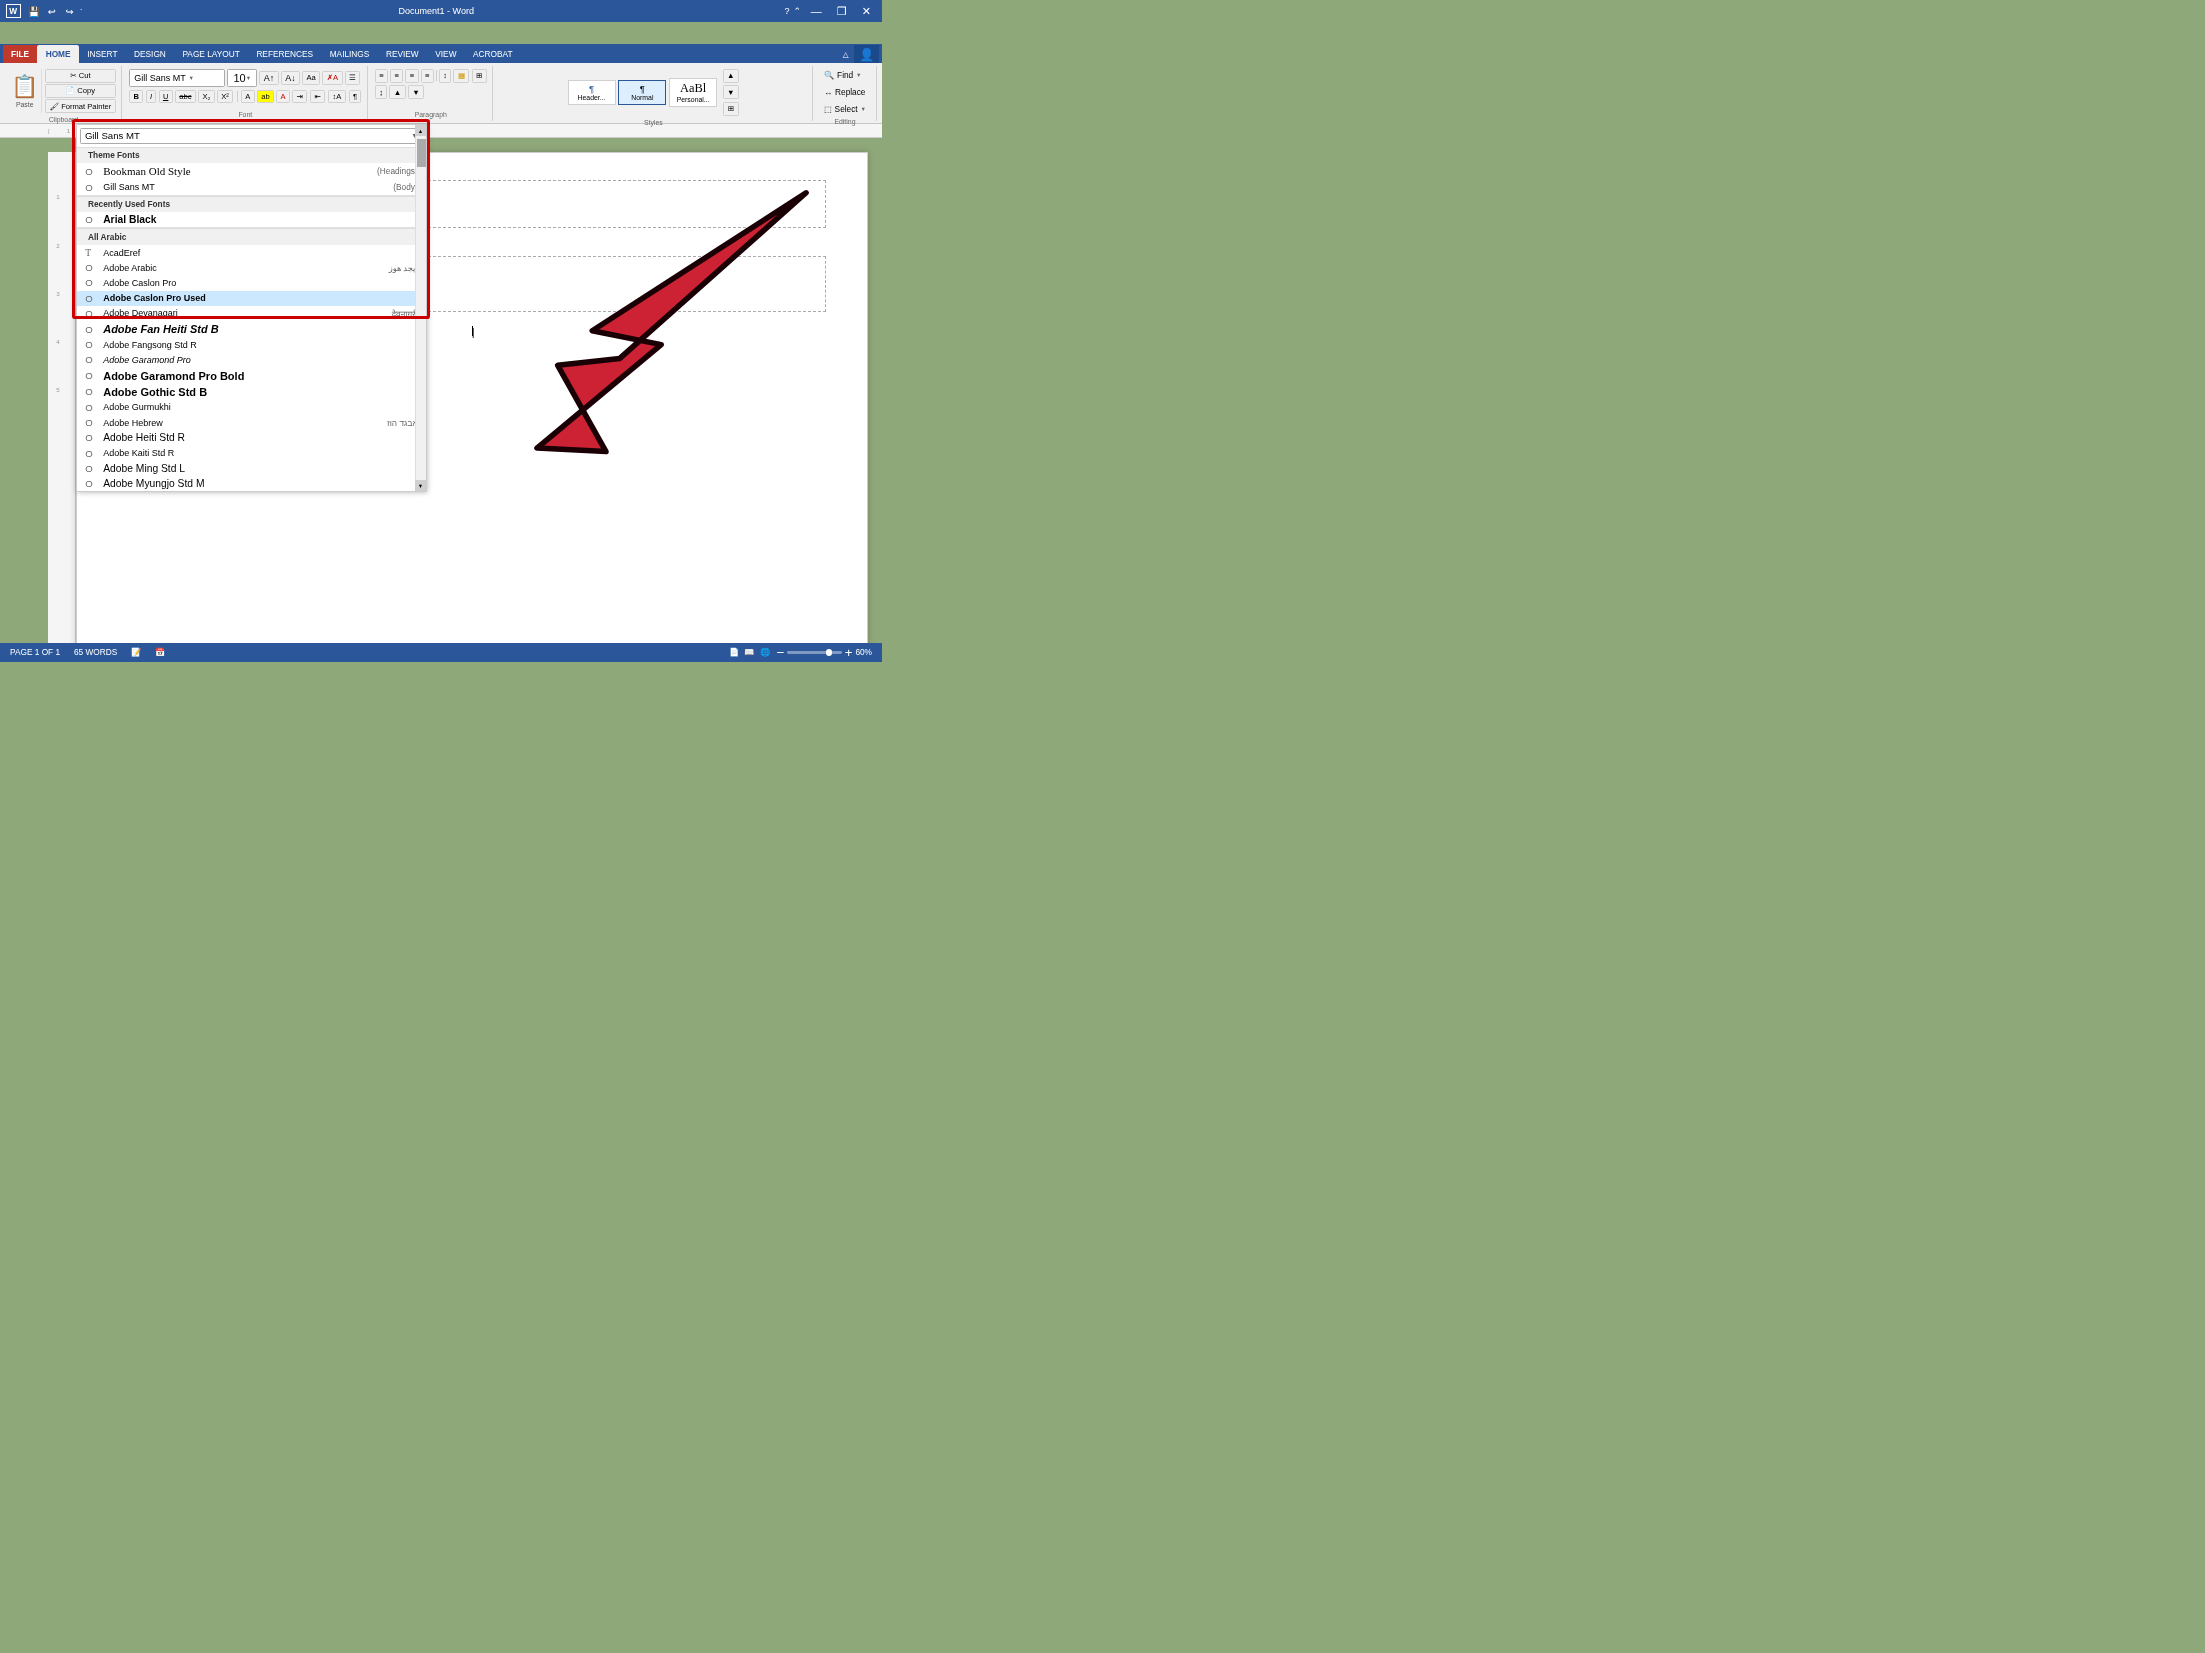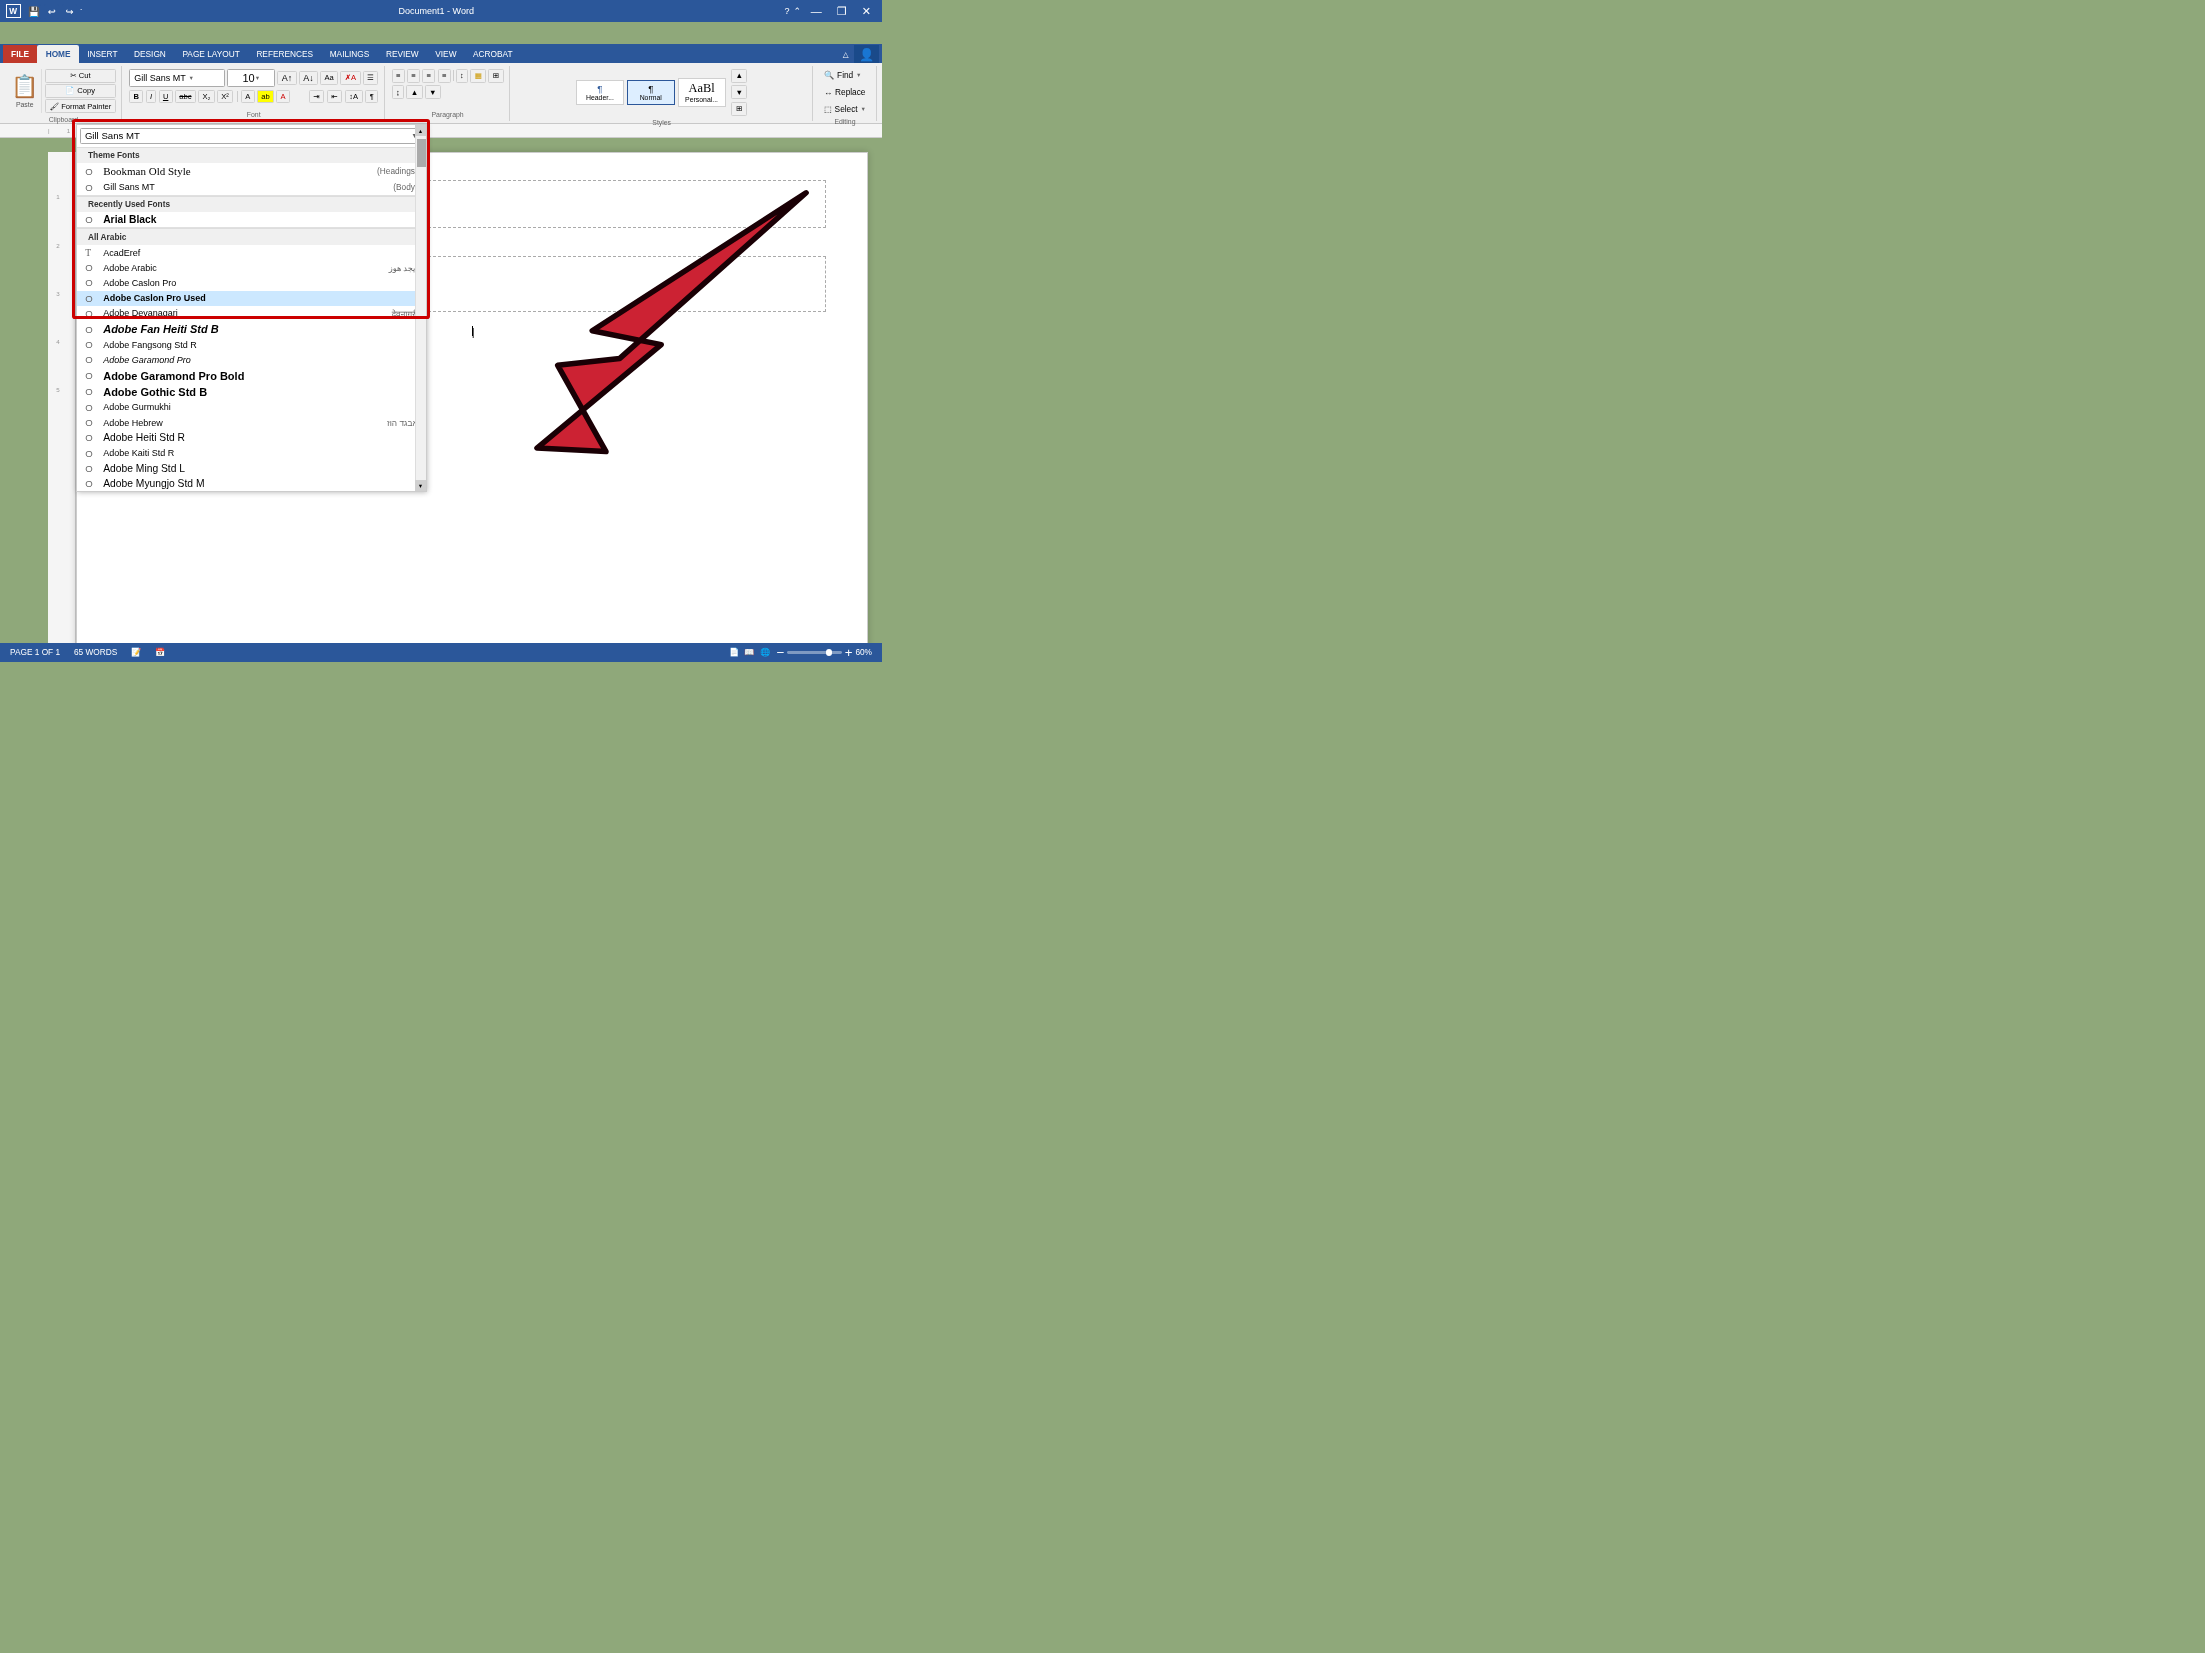--- a/index.html
+++ b/index.html
@@ -141,21 +141,21 @@
       border-radius: 1.4px;
       height: 18px;
       min-width: 96px;
     }
     .font-size-box {
       border: 0.7px solid #ababab;
       background: white;
       padding: 1.4px 4.1px;
       border-radius: 1.4px;
       height: 18px;
-      width: 48px;
+      width: 30px;
       display: flex;
       align-items: center;
       justify-content: center;
     }
 
     
     .ruler {
       background: #f5f5f5;
       height: 13.8px;
       border-bottom: 0.7px solid #ccc;

